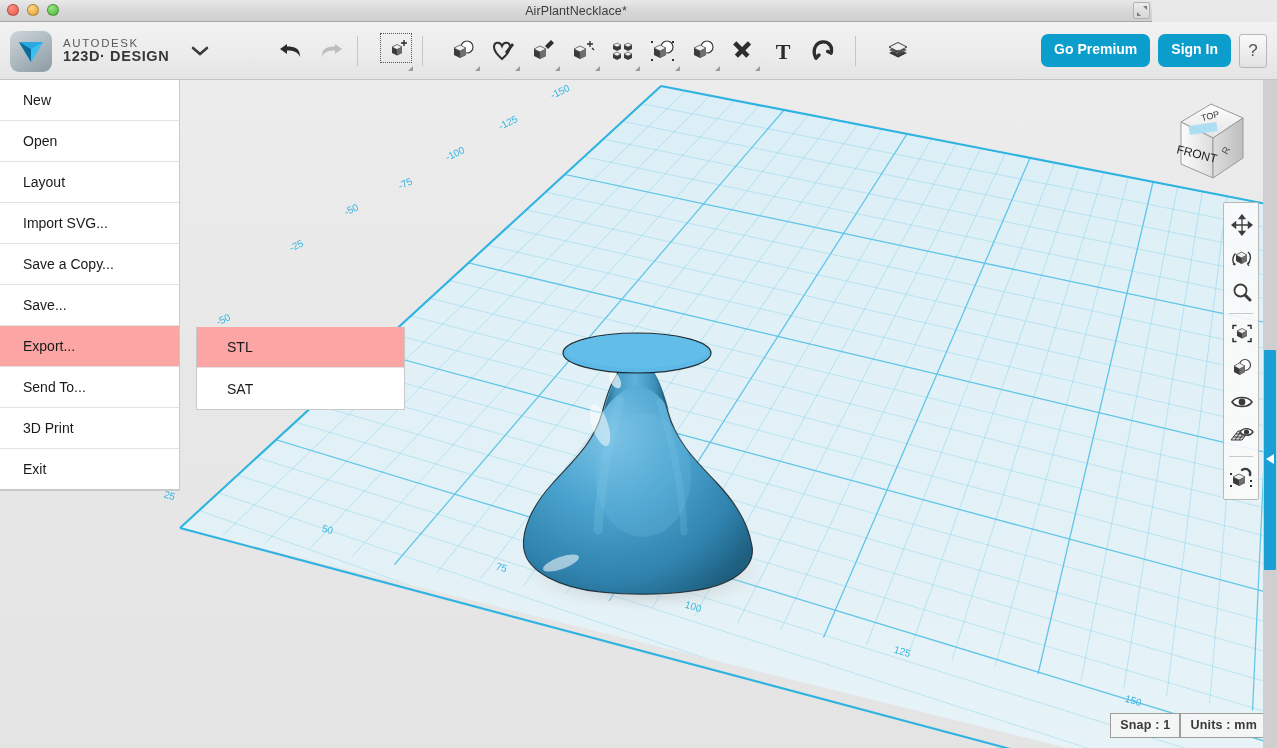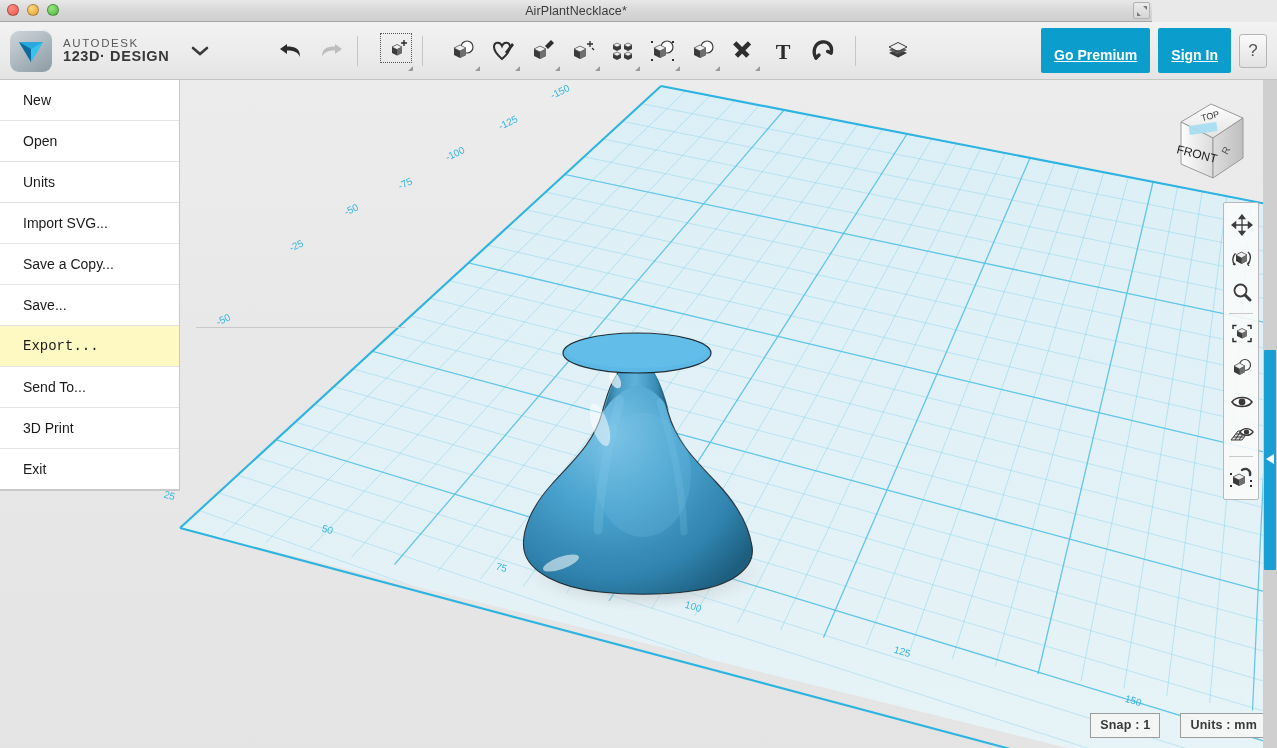--- a/index.html
+++ b/index.html
@@ -64,21 +64,21 @@
     border:1px dotted #555;
   }
   .tb-caret {
     position:absolute; right:3px; bottom:2px; width:0; height:0;
     border-left:5px solid transparent; border-bottom:5px solid #9a9a9a;
   }
 
   .tb-right { margin-left:auto; display:flex; align-items:center; padding-right:10px; gap:8px; }
   .pill {
     background:#0b9dcc; color:#fff; font-weight:bold; font-size:14px;
-    border-radius:2px; padding:19px 13px 10px; cursor:pointer; white-space:nowrap;text-decoration:underline;
+    border-radius:7px; padding:7px 13px 10px; cursor:pointer; white-space:nowrap;
   }
   .help-btn {
     width:28px; height:34px; border:1px solid #b6b6b6; border-radius:3px;
     background:linear-gradient(to bottom,#fafafa,#e2e2e2);
     display:flex; align-items:center; justify-content:center;
     font-size:17px; color:#555; cursor:pointer;
   }
 
   
   .canvas {
@@ -94,21 +94,21 @@
   
   .menu {
     position:absolute; left:0; top:80px; width:180px;
     background:#fff; border-right:1px solid #c9c9c9; border-bottom:1px solid #c9c9c9;
     z-index:40;
   }
   .menu-item {
     height:41px; display:flex; align-items:center; padding-left:23px;
     font-size:14px; color:#1a1a1a; border-bottom:1px solid #e2e2e2; cursor:pointer;
   }
-  .menu-item.active { background:#fef9c3;font-family:Liberation Mono, monospace; }
+  .menu-item.active { background:#fca5a5; }
   .menu-item:last-child { border-bottom:1px solid #c9c9c9; }
 
   .submenu {
     position:absolute; left:196px; top:327px; width:209px;
     background:#fff; border:1px solid #c9c9c9; border-top:none; z-index:41;
   }
   .submenu .menu-item { padding-left:30px; border-bottom:1px solid #e2e2e2; }
   .submenu .menu-item:last-child { border-bottom:none; }
 
   
@@ -117,21 +117,21 @@
   
   .navbar {
     position:absolute; right:18px; top:122px; width:36px;
     background:rgba(250,250,250,.88); border:1px solid #b9b9b9; border-radius:2px;
     padding:5px 0; z-index:20;
   }
   .nav-btn { width:36px; height:34px; display:flex; align-items:center; justify-content:center; cursor:pointer; }
   .nav-sep { height:1px; background:#c9c9c9; margin:3px 5px; }
 
   
-  .status { position:absolute; right:10px; bottom:10px; display:flex; gap:20px; z-index:20; }
+  .status { position:absolute; right:10px; bottom:10px; display:flex; gap:0; z-index:20; }
   .status-box {
     border:1px solid #9c9c9c; background:rgba(244,244,244,.95);
     font-size:12.5px; font-weight:bold; color:#3a3a3a;
     padding:4px 9px 5px; letter-spacing:.2px;
   }
 
   
   .vscroll {
     position:absolute; right:0; top:80px; width:14px; height:668px;
     background:#cfcfcf; z-index:30;
@@ -633,21 +633,21 @@
   </div>
 
   <div class="menu" id="file-menu">
       <div class="menu-item">
         <span>New</span>
       </div>
       <div class="menu-item">
         <span>Open</span>
       </div>
       <div class="menu-item">
-        <span>Units</span>
+        <span>Layout</span>
       </div>
       <div class="menu-item">
         <span>Import SVG...</span>
       </div>
       <div class="menu-item">
         <span>Save a Copy...</span>
       </div>
       <div class="menu-item">
         <span>Save...</span>
       </div>
@@ -658,15 +658,21 @@
         <span>Send To...</span>
       </div>
       <div class="menu-item">
         <span>3D Print</span>
       </div>
       <div class="menu-item">
         <span>Exit</span>
       </div>
     </div>
   <div class="submenu" id="export-submenu">
+      <div class="menu-item active">
+        <span>STL</span>
+      </div>
+      <div class="menu-item">
+        <span>SAT</span>
+      </div>
     </div>
 
 </div>
 
 </body></html>

